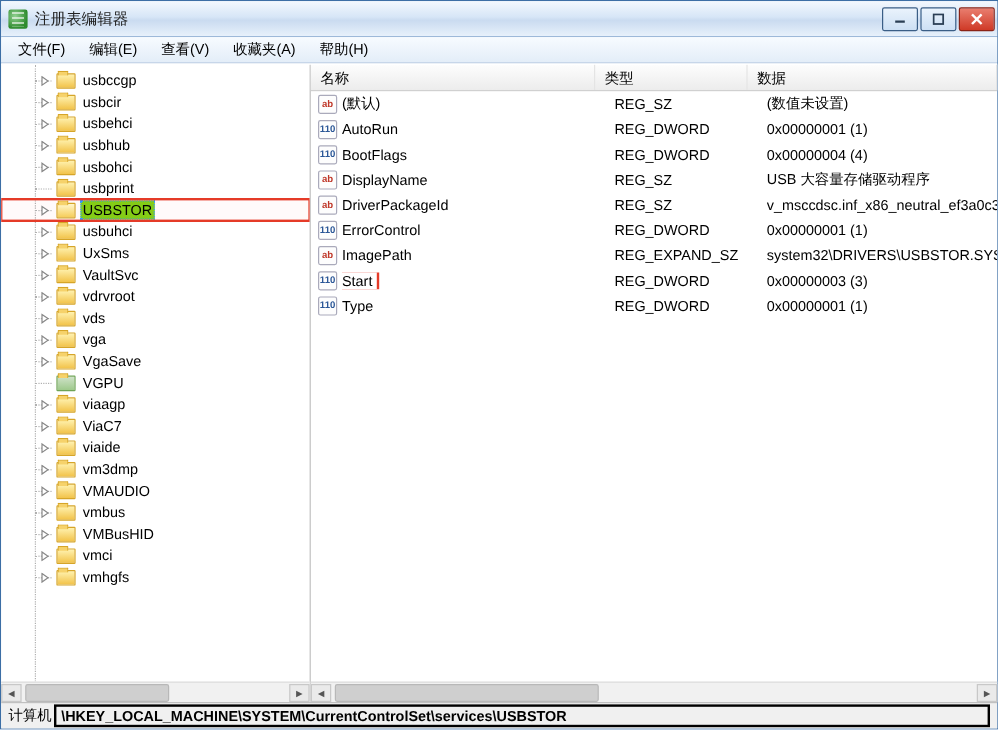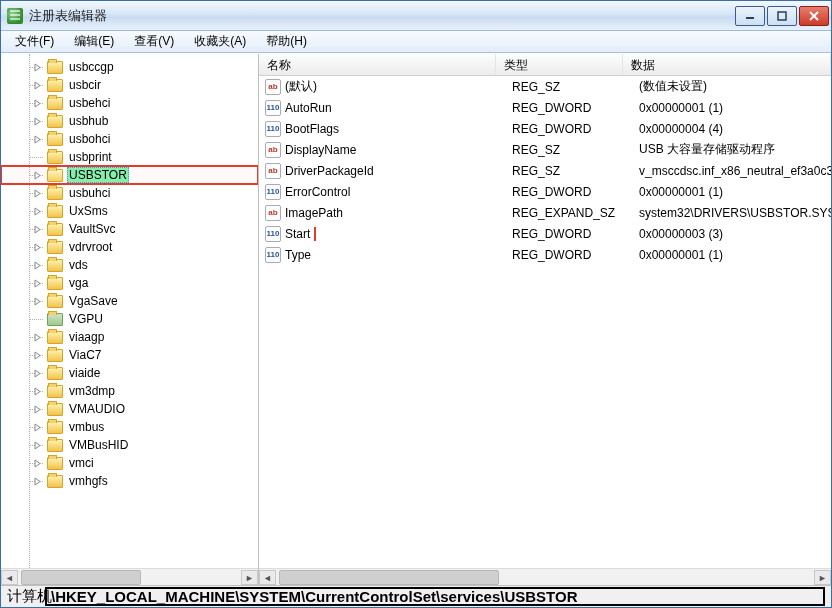--- a/index.html
+++ b/index.html
@@ -42,21 +42,21 @@
   .tree-row .expander { position:absolute; left:32px; width:11px; height:11px;
     display:flex; align-items:center; justify-content:center; }
   .tree-row .expander svg { display:block; }
   .tree-row .folder { width:16px; height:13px; margin-right:4px;
     background: linear-gradient(to bottom, #fff2b0, #f2c34a); border:1px solid #d6a528; border-radius:1px; position:relative; }
   .tree-row .folder::before { content:""; position:absolute; left:0; top:-3px; width:7px; height:3px;
     background:#f6d26b; border:1px solid #d6a528; border-bottom:none; border-radius:1px 1px 0 0; }
   .tree-row .folder.open { background: linear-gradient(to bottom, #fff7cc, #f6cd5a); }
   .tree-row .folder.special { background: linear-gradient(to bottom, #cfe2c8, #9ec98c); border-color:#6ea356; }
   .tree-row .lbl { padding: 0 2px; }
-  .tree-row.selected .lbl { background:#86efac; border:1px dotted #3399ff; padding:0 1px; }
+  .tree-row.selected .lbl { background:#84cc16; border:1px dotted #3399ff; padding:0 1px; }
   .tree-row.highlighted { outline: 2px solid #e53b28; outline-offset: -1px; background: rgba(255,0,0,0.02); }
   
   .tree::before { content:""; position:absolute; left:28px; top:0; bottom:0; border-left:1px dotted #b0b0b0; }
   .tree-row::before { content:""; position:absolute; left:28px; top:9px; width:14px; border-top:1px dotted #b0b0b0; }
 
   .list-pane { flex:1; display:flex; flex-direction:column; min-width:0; }
   .list-header { display:flex; height:22px; background: linear-gradient(to bottom,#fdfdfd,#ececec);
     border-bottom:1px solid #d0d0d0; font-size:12px; }
   .list-header .col { padding:3px 8px; border-right:1px solid #e4e4e4; }
   .col-name { width:237px; }
@@ -74,21 +74,21 @@
   .list-row.highlighted .c-name-wrap { outline:2px solid #e53b28; padding:0 4px; margin-left:-4px; }
 
   .hscroll { height:17px; background:#f1f1f1; border-top:1px solid #dcdcdc; position:relative; }
   .hscroll .thumb { position:absolute; top:1px; height:15px; background:#cfcfcf; border:1px solid #b8b8b8; border-radius:2px; }
   .hscroll .arrow { position:absolute; top:1px; width:17px; height:15px; background:#eaeaea; border:1px solid #c8c8c8;
     display:flex; align-items:center; justify-content:center; font-size:9px; color:#555; }
   .hscroll .arrow.left { left:0; }
   .hscroll .arrow.right { right:0; }
 
   .statusbar { height:22px; background:#f0f0f0; border-top:1px solid #c0c0c0;
-    display:flex; align-items:center; padding:0 6px; font-size:15px; position:relative; }
+    display:flex; align-items:center; padding:0 6px; font-size:12px; position:relative; }
   .statusbar .path-box { position:absolute; left:44px; right:6px; top:1px; bottom:1px;
     border:2px solid #000000; display:flex; align-items:center; padding:0 4px;font-weight:bold; }
 </style>
 </head>
 <body>
 
 <div class="window">
 
   <div class="titlebar">
     <span class="app-icon"></span>

